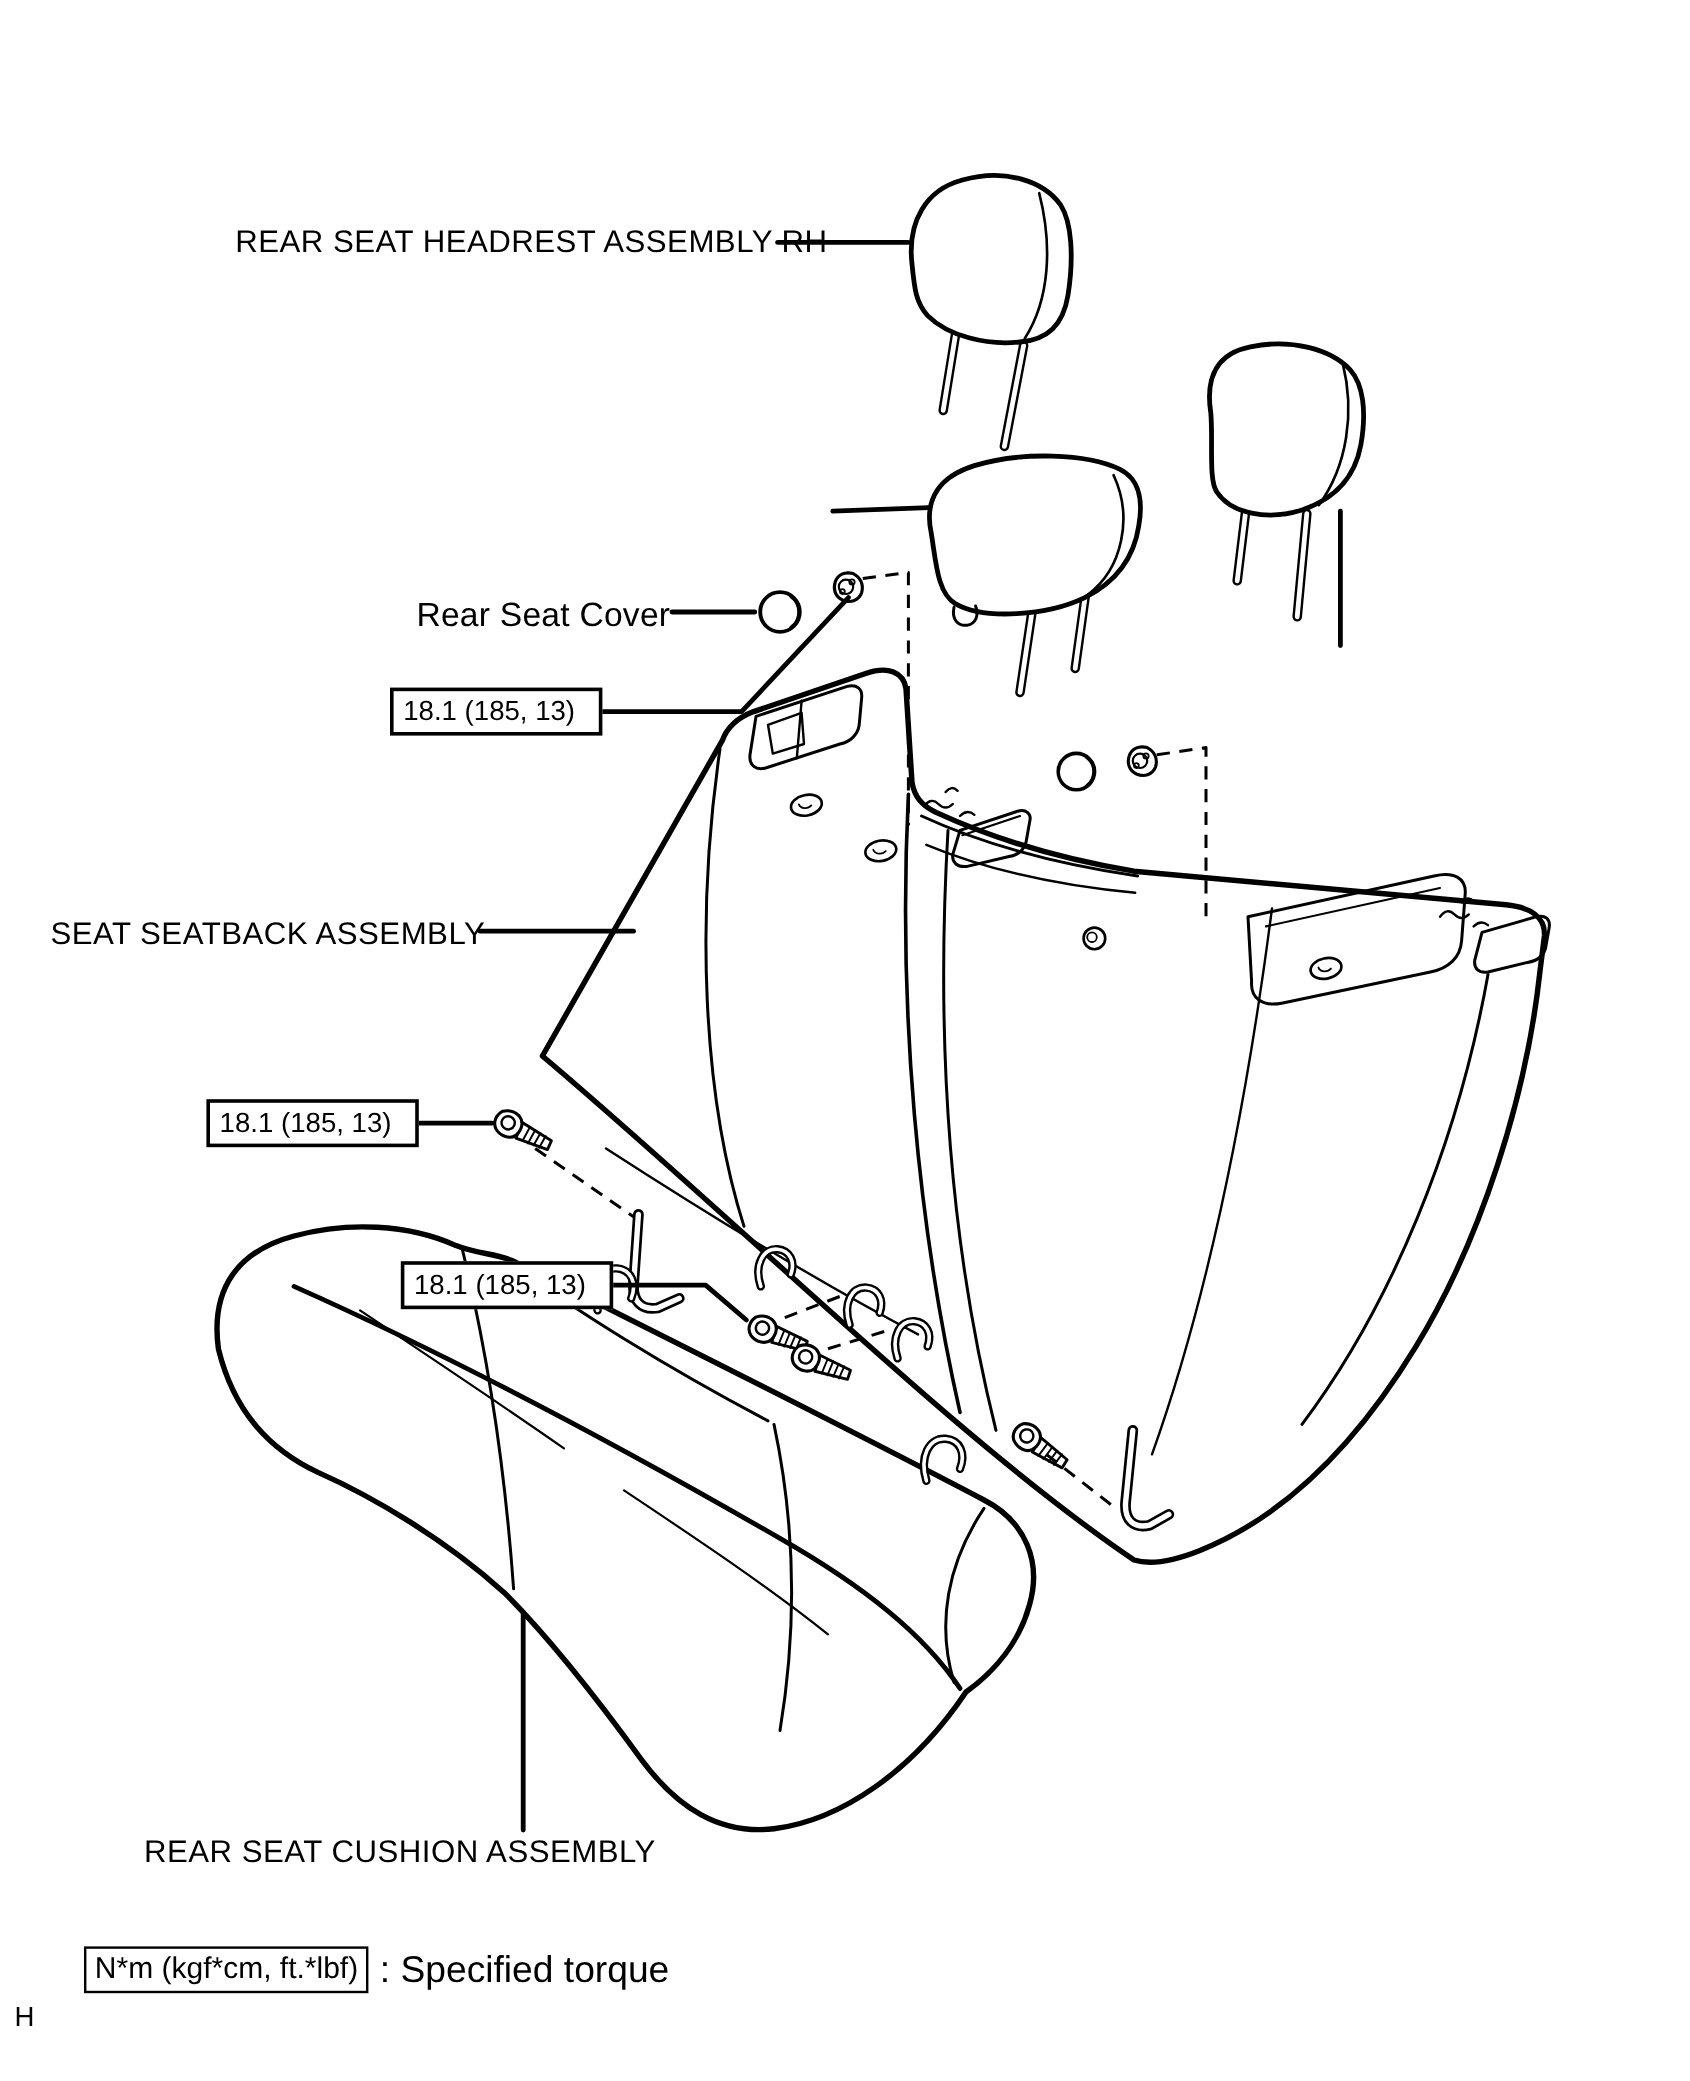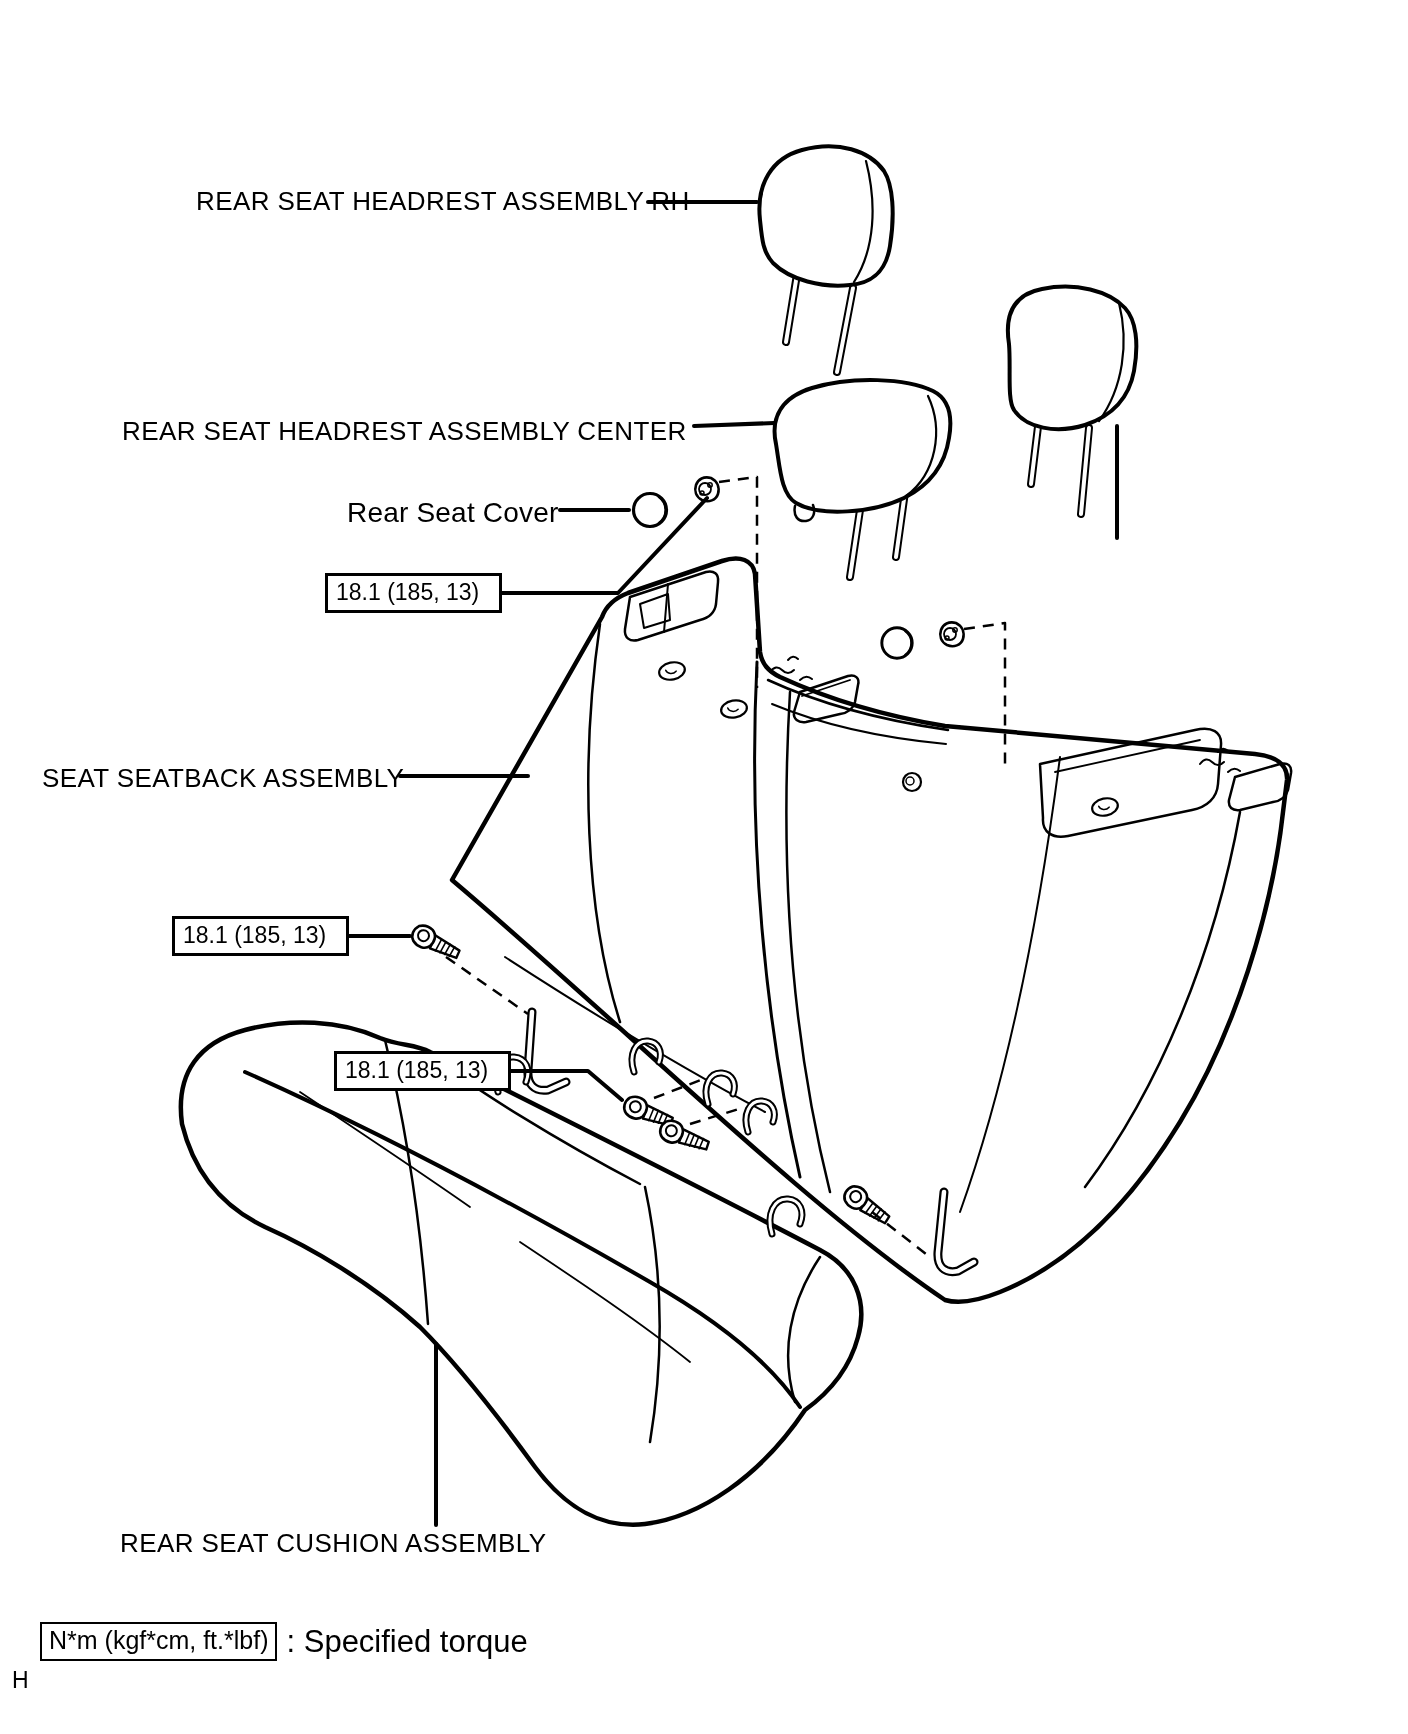--- a/index.html
+++ b/index.html
@@ -3,21 +3,21 @@
 <meta charset="utf-8">
 <style>
   html,body{margin:0;padding:0;background:#ffffff;}
   body{width:1408px;height:1734px;position:relative;font-family:"Liberation Sans",sans-serif;color:#000;}
   .stage{position:absolute;left:0;top:12px;width:1407px;height:1734px;}
   svg.art{position:absolute;left:0;top:0;}
   .part-label{position:absolute;white-space:nowrap;font-size:26px;letter-spacing:.4px;color:#000;}
   .small-label{font-size:28px;letter-spacing:.2px;}
   .torque-box{position:absolute;border:3px solid #000;background:#fff;font-size:23px;
     padding:4px 20px 5px 8px;white-space:nowrap;line-height:1.1;}
-  .legend{position:absolute;display:flex;align-items:center;gap:9px;}
+  .legend{position:absolute;display:flex;align-items:center;gap:9px;margin-left:30px;}
   .legend-box{border:2.5px solid #000;padding:2px 7px 4px 7px;font-size:25px;white-space:nowrap;background:#fff;}
   .legend-text{font-size:31px;white-space:nowrap;}
   .page-marker{position:absolute;font-size:23px;}
 </style>
 </head>
 <body>
 
 <div class="stage">
 
 <svg class="art" width="1408" height="1734" viewBox="0 0 1408 1734" fill="none" stroke-linecap="round" stroke-linejoin="round">
@@ -189,21 +189,20 @@
     <path d="M400,764 L528,764"></path>
     <path d="M470,581 L618,581 L707,486"></path>
     <path d="M318,924 L410,924"></path>
     <path d="M480,1059 L588,1059 L622,1088"></path>
     <path d="M436,1513 L436,1332"></path>
   </g>
 </svg>
 
   <div class="part-label" style="left:196px;top:174px">REAR SEAT HEADREST ASSEMBLY RH</div>
 
-  <div class="part-label" style="left:122px;top:404px">REAR SEAT HEADREST ASSEMBLY CENTER</div>
 
   <div class="part-label small-label" style="left:347px;top:485px">Rear Seat Cover</div>
 
 
   <div class="part-label" style="left:42px;top:751px">SEAT SEATBACK ASSEMBLY</div>
 
   <div class="part-label" style="left:120px;top:1516px">REAR SEAT CUSHION ASSEMBLY</div>
 
   <div class="torque-box" style="left:325px;top:561px">18.1 (185, 13)</div>
 

